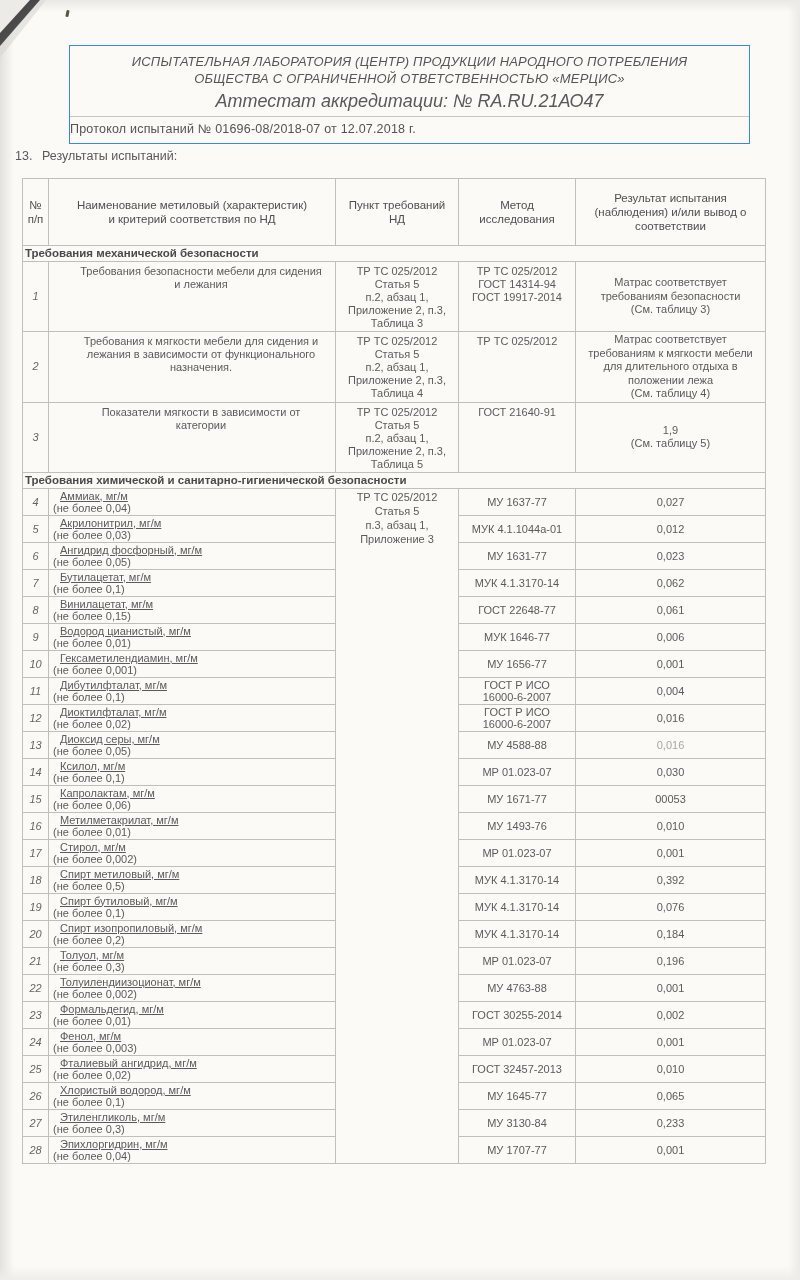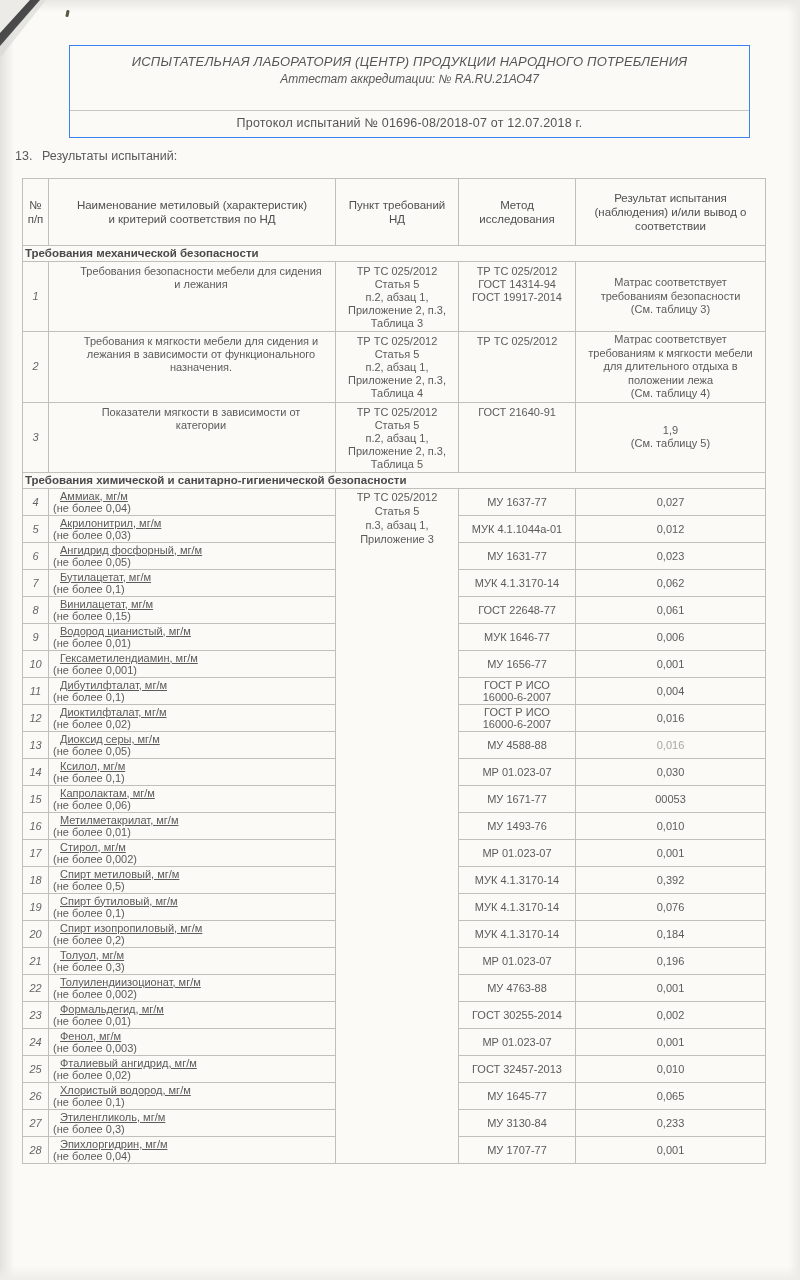--- a/index.html
+++ b/index.html
@@ -35,23 +35,23 @@
     background:#55583f;transform:rotate(12deg);border-radius:1px;}
 
   
   .header-box{
     position:absolute;left:69px;top:45px;width:679px;
     border:1px solid #3b82f6;
     color:#585858;
   }
   .org-block{padding:8px 8px 7px;text-align:center;}
   .org-line{font-style:italic;font-size:13px;line-height:16.5px;color:#565656;letter-spacing:.2px;}
-  .attest-line{font-style:italic;font-size:12px;line-height:16px;margin-top:0;color:#595959;}
-  .protocol-row{border-top:1px solid #c9c7c1;text-align:center;
-    padding:5px 0 7px;font-size:12.5px;color:#545454;letter-spacing:.2px;margin-top:16px;}
+  .attest-line{font-style:italic;font-size:18px;line-height:16px;margin-top:6px;color:#595959;}
+  .protocol-row{border-top:1px solid #c9c7c1;text-align:left;
+    padding:5px 0 7px;font-size:12.5px;color:#545454;letter-spacing:.2px;}
 
   .results-line{position:absolute;left:15px;top:149px;font-size:12.5px;color:#595959;}
   .results-line .num{display:inline-block;width:27px;}
 
   
   table.report{
     position:absolute;left:22px;top:178px;width:743px;
     border-collapse:collapse;table-layout:fixed;
     color:#5b5b5b;
   }
@@ -98,20 +98,21 @@
   <div class="edge-right"></div>
   <div class="edge-bottom"></div>
   <div class="fold-shadow"></div>
   <div class="fold-light"></div>
   <div class="fold-dark"></div>
   <div class="speck"></div>
 
   <div class="header-box">
     <div class="org-block">
       <div class="org-line">ИСПЫТАТЕЛЬНАЯ ЛАБОРАТОРИЯ (ЦЕНТР) ПРОДУКЦИИ НАРОДНОГО ПОТРЕБЛЕНИЯ</div>
+      <div class="org-line">ОБЩЕСТВА С ОГРАНИЧЕННОЙ ОТВЕТСТВЕННОСТЬЮ «МЕРЦИС»</div>
       <div class="attest-line">Аттестат аккредитации: № RA.RU.21АО47</div>
     </div>
     <div class="protocol-row">Протокол испытаний № 01696-08/2018-07 от 12.07.2018 г.</div>
   </div>
 
   <div class="results-line">
     <span class="num">13.</span><span>Результаты испытаний:</span>
   </div>
 
   <table class="report">

